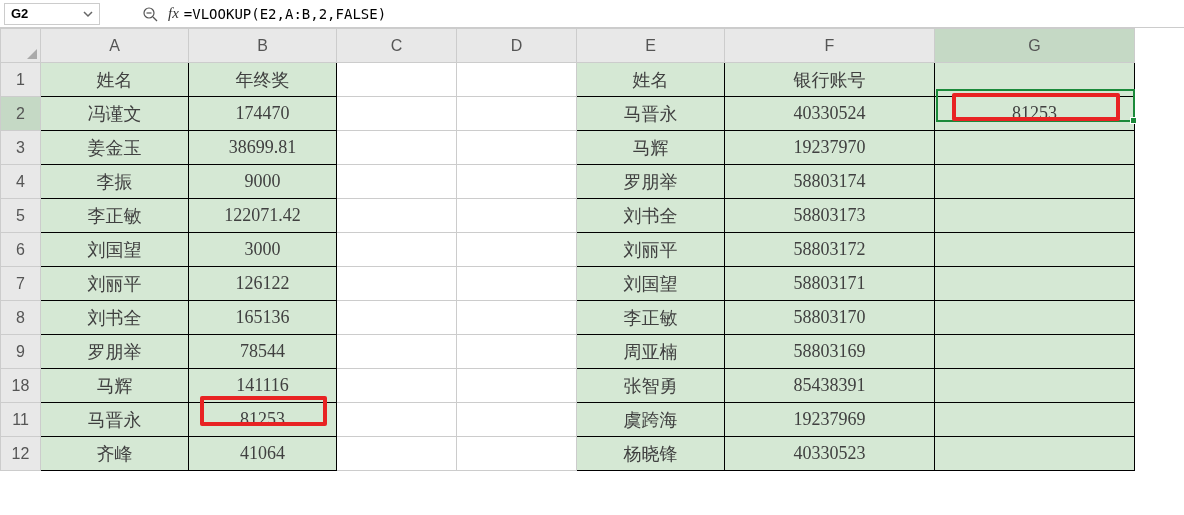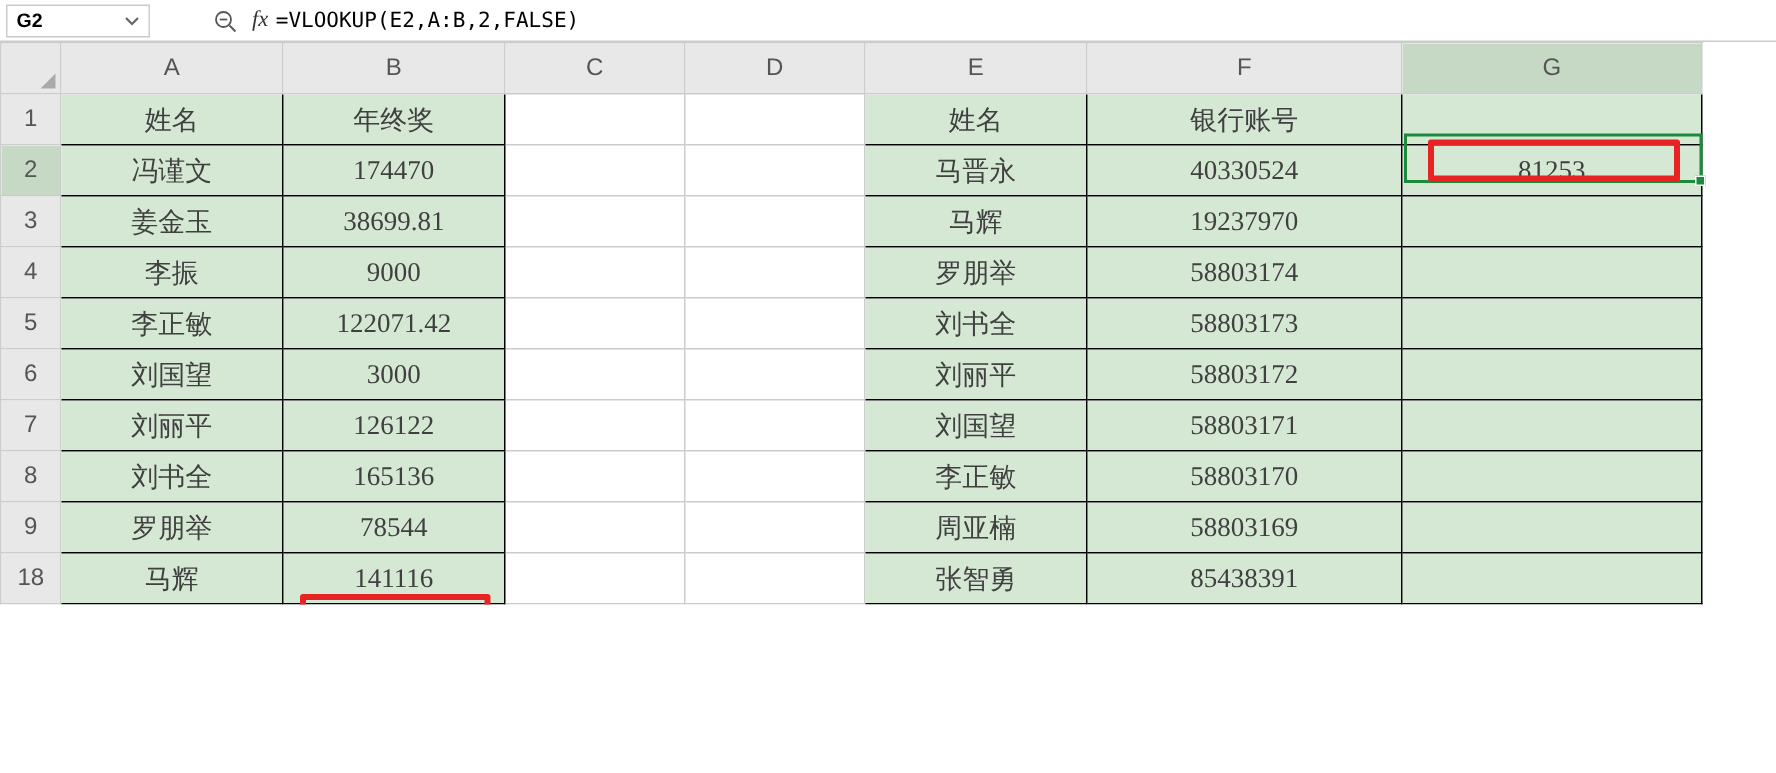--- a/index.html
+++ b/index.html
@@ -396,20 +396,68 @@
           <td class="data-cell col-E">
             <div class="cell-inner">张智勇</div>
           </td>
           <td class="data-cell col-F">
             <div class="cell-inner">85438391</div>
           </td>
           <td class="data-cell col-G" style="border:1px solid #000;">
             <div class="cell-inner"></div>
           </td>
         </tr>
+        <tr>
+          <th class="row-h">11</th>
+          <td class="data-cell col-A">
+            <div class="cell-inner">马晋永</div>
+          </td>
+          <td class="data-cell col-B">
+            <div class="cell-inner">81253</div>
+          </td>
+          <td class="plain col-C">
+            <div class="cell-inner"></div>
+          </td>
+          <td class="plain col-D">
+            <div class="cell-inner"></div>
+          </td>
+          <td class="data-cell col-E">
+            <div class="cell-inner">虞跨海</div>
+          </td>
+          <td class="data-cell col-F">
+            <div class="cell-inner">19237969</div>
+          </td>
+          <td class="data-cell col-G" style="border:1px solid #000;">
+            <div class="cell-inner"></div>
+          </td>
+        </tr>
+        <tr>
+          <th class="row-h">12</th>
+          <td class="data-cell col-A">
+            <div class="cell-inner">齐峰</div>
+          </td>
+          <td class="data-cell col-B">
+            <div class="cell-inner">41064</div>
+          </td>
+          <td class="plain col-C">
+            <div class="cell-inner"></div>
+          </td>
+          <td class="plain col-D">
+            <div class="cell-inner"></div>
+          </td>
+          <td class="data-cell col-E">
+            <div class="cell-inner">杨晓锋</div>
+          </td>
+          <td class="data-cell col-F">
+            <div class="cell-inner">40330523</div>
+          </td>
+          <td class="data-cell col-G" style="border:1px solid #000;">
+            <div class="cell-inner"></div>
+          </td>
+        </tr>
       </tbody>
     </table>
   <div class="active-cell" style="left: 936px; top: 61px; width: 199px; height: 33px;">
     <div class="fill-handle"></div>
   </div>
   <div class="red-box" style="left: 952px; top: 65px; width: 168px; height: 28px;"></div>
   <div class="red-box" style="left: 200px; top: 368px; width: 127px; height: 30px;"></div>
 </div>
 
 </body></html>

